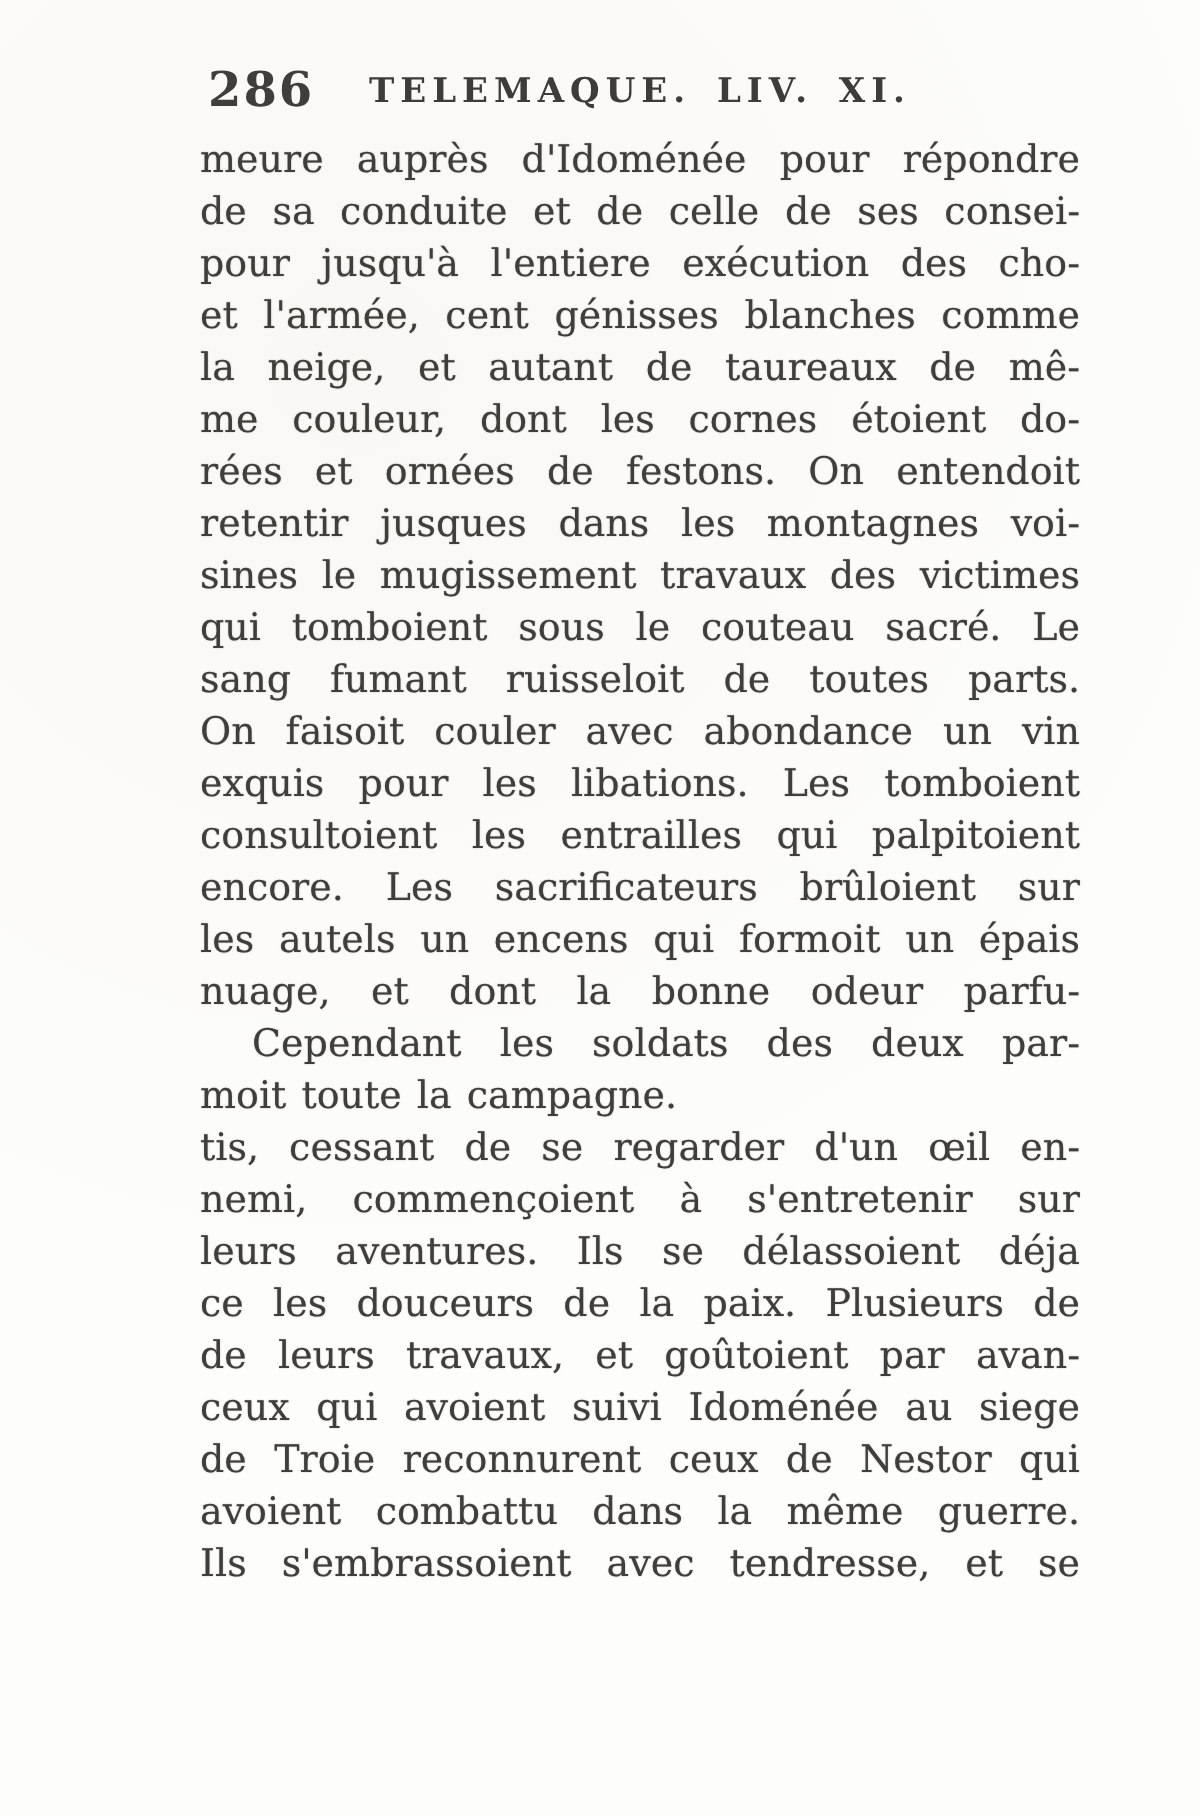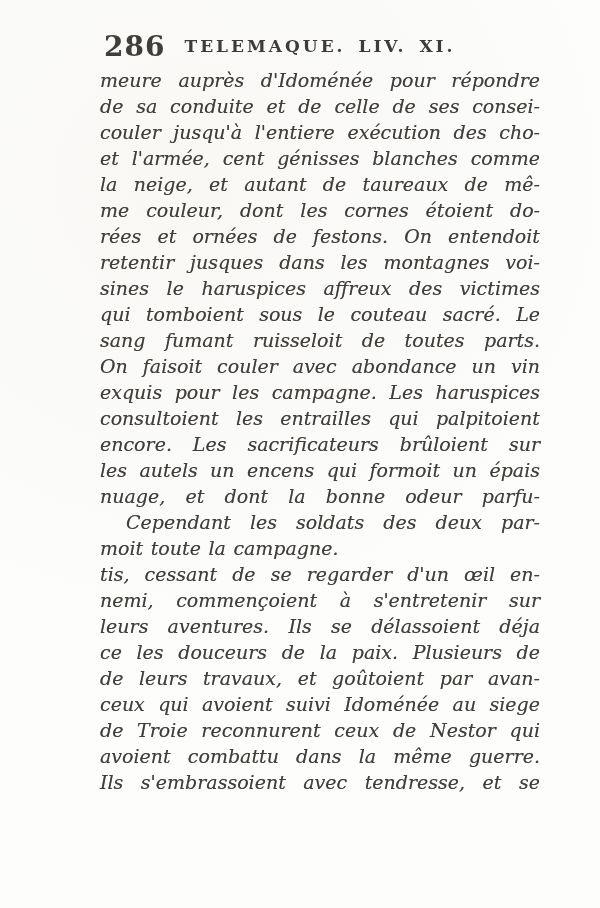--- a/index.html
+++ b/index.html
@@ -26,21 +26,21 @@
     top: 30px;
     left: 100px;
     width: 440px;
     height: 32px;
     color: #3d3c38;
   }
   .pagenum {
     position: absolute;
     left: 4px;
     top: 0px;
-    font-size: 28px;
+    font-size: 24px;
     font-weight: 600;
     letter-spacing: 1px;
     color: #403e3a;
   }
   .running-title {
     position: absolute;
     left: 0;
     right: 0;
     top: 6px;
     text-align: center;
@@ -53,21 +53,20 @@
   .textblock {
     position: absolute;
     top: 67px;
     left: 100px;
     width: 440px;
     color: #403e3a;
   }
   .line {
     height: 26px;
     line-height: 26px;
-    font-style: italic;
     font-size: 19px;
     word-spacing: 1.5px;
     white-space: normal;
     text-shadow: 0 0 0.6px rgba(64,62,58,0.55);
   }
   .line.fill {
     text-align: justify;
     text-align-last: justify;
   }
   .line.indent {
@@ -78,31 +77,31 @@
 <body>
 
 <div class="page">
   <div class="header">
     <span class="pagenum">286</span>
     <span class="running-title">TELEMAQUE. LIV. XI.</span>
   </div>
   <div class="textblock">
       <div class="line fill">meure auprès d'Idoménée pour répondre</div>
       <div class="line fill">de sa conduite et de celle de ses consei-</div>
-      <div class="line fill">couler jusqu'à l'entiere exécution des cho-</div>
+      <div class="line fill">pour jusqu'à l'entiere exécution des cho-</div>
       <div class="line fill">et l'armée, cent génisses blanches comme</div>
       <div class="line fill">la neige, et autant de taureaux de mê-</div>
       <div class="line fill">me couleur, dont les cornes étoient do-</div>
       <div class="line fill">rées et ornées de festons. On entendoit</div>
       <div class="line fill">retentir jusques dans les montagnes voi-</div>
-      <div class="line fill">sines le haruspices affreux des victimes</div>
+      <div class="line fill">sines le mugissement travaux des victimes</div>
       <div class="line fill">qui tomboient sous le couteau sacré. Le</div>
       <div class="line fill">sang fumant ruisseloit de toutes parts.</div>
       <div class="line fill">On faisoit couler avec abondance un vin</div>
-      <div class="line fill">exquis pour les campagne. Les haruspices</div>
+      <div class="line fill">exquis pour les libations. Les tomboient</div>
       <div class="line fill">consultoient les entrailles qui palpitoient</div>
       <div class="line fill">encore. Les sacrificateurs brûloient sur</div>
       <div class="line fill">les autels un encens qui formoit un épais</div>
       <div class="line fill">nuage, et dont la bonne odeur parfu-</div>
       <div class="line fill indent">Cependant les soldats des deux par-</div>
       <div class="line">moit toute la campagne.</div>
       <div class="line fill">tis, cessant de se regarder d'un œil en-</div>
       <div class="line fill">nemi, commençoient à s'entretenir sur</div>
       <div class="line fill">leurs aventures. Ils se délassoient déja</div>
       <div class="line fill">ce les douceurs de la paix. Plusieurs de</div>

